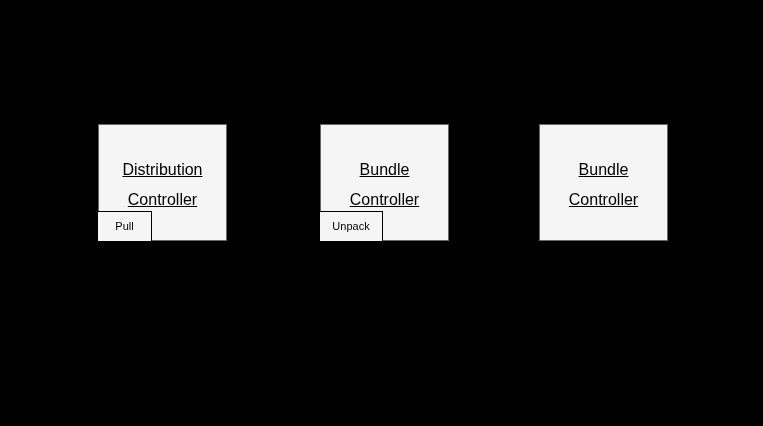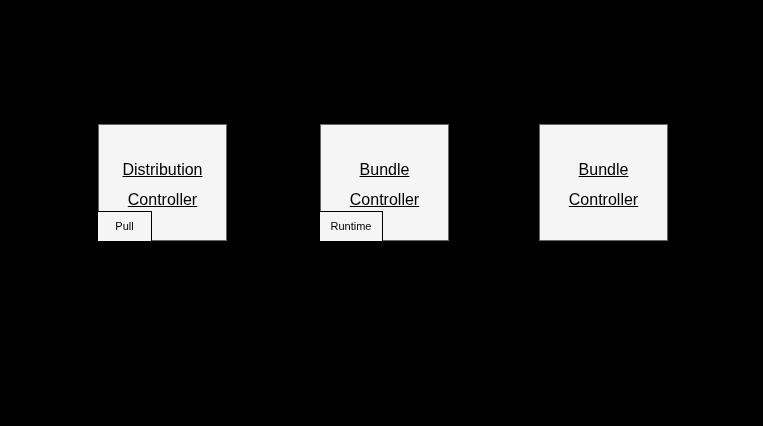--- a/index.html
+++ b/index.html
@@ -70,21 +70,21 @@
 Controller</span>
     <div class="subbox subbox-pull">
       <span class="subbox-label">Pull</span>
     </div>
   </div>
 
   <div class="node node-2">
     <span class="node-label">Bundle
 Controller</span>
     <div class="subbox subbox-unpack">
-      <span class="subbox-label">Runtime</span>
+      <span class="subbox-label">Unpack</span>
     </div>
   </div>
 
   <div class="node node-3">
     <span class="node-label">Bundle
 Controller</span>
   </div>
 
 </div>
 

